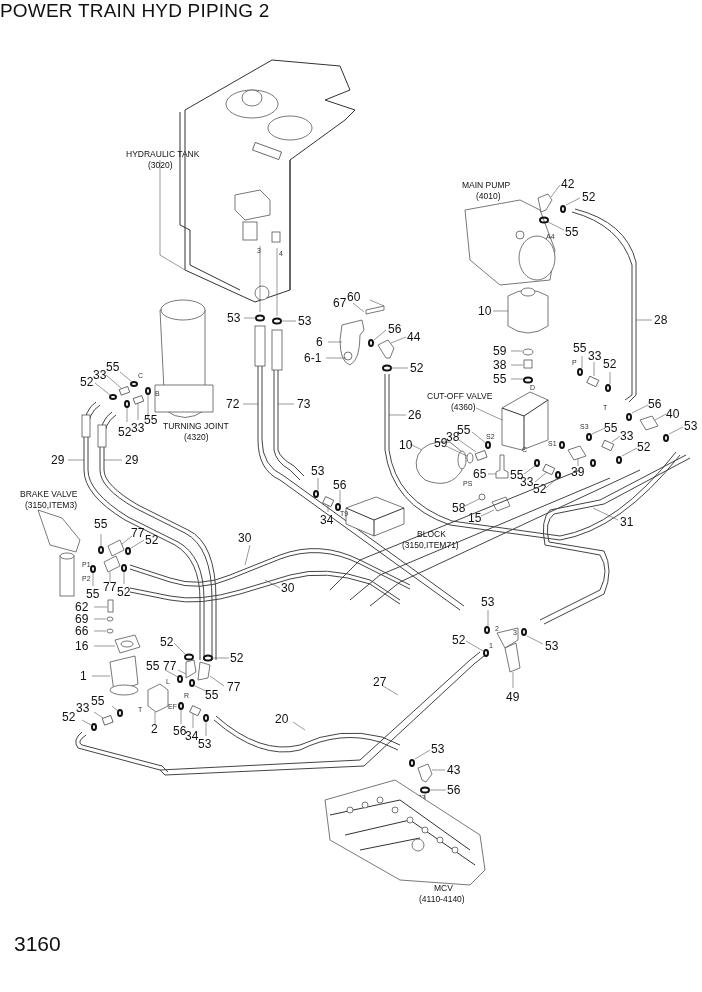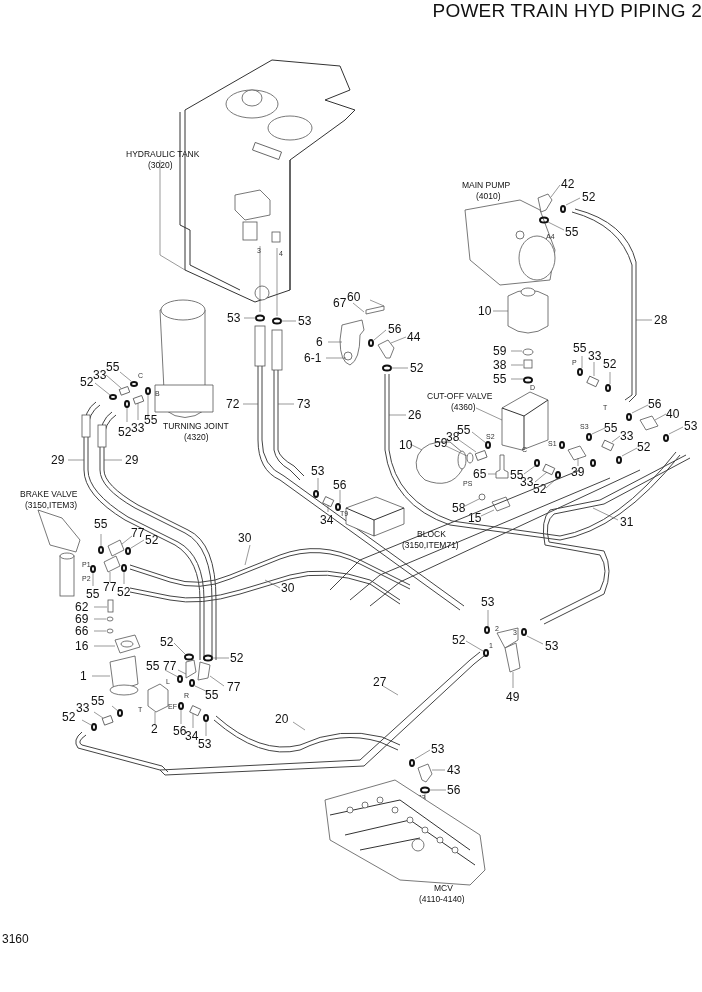--- a/index.html
+++ b/index.html
@@ -1,18 +1,18 @@
 <!DOCTYPE html>
 <html><head>
 <meta charset="utf-8">
 <style>
   html, body { margin:0; padding:0; background:#ffffff; }
   body { width:702px; height:992px; position:relative; overflow:hidden; font-family:"Liberation Sans", sans-serif; color:#111; }
-  .title { position:absolute; top:0; left:0; width:702px; text-align:right; font-size:19px; letter-spacing:0.2px; }
-  .page-no { position:absolute; left:2px; top:932px; font-size:12px;text-align:center; }
+  .title { position:absolute; top:0; left:0; width:702px; text-align:left; font-size:19px; letter-spacing:0.2px; }
+  .page-no { position:absolute; left:14px; top:932px; font-size:21px;text-align:center; }
   svg { position:absolute; left:0; top:0; }
   .p { fill:none; stroke:#333; stroke-width:1; }
   .pipe { fill:none; stroke:#444; stroke-width:1; }
   .lead { fill:none; stroke:#555; stroke-width:0.6; }
   .ring { fill:none; stroke:#111; stroke-width:2; }
   .part { fill:#fff; stroke:#555; stroke-width:0.8; }
   .num { font-family:"Liberation Sans", sans-serif; font-size:12px; fill:#111; }
   .lbl { font-family:"Liberation Sans", sans-serif; font-size:8.5px; fill:#111; }
   .port { font-family:"Liberation Sans", sans-serif; font-size:7px; fill:#333; }
 </style>

